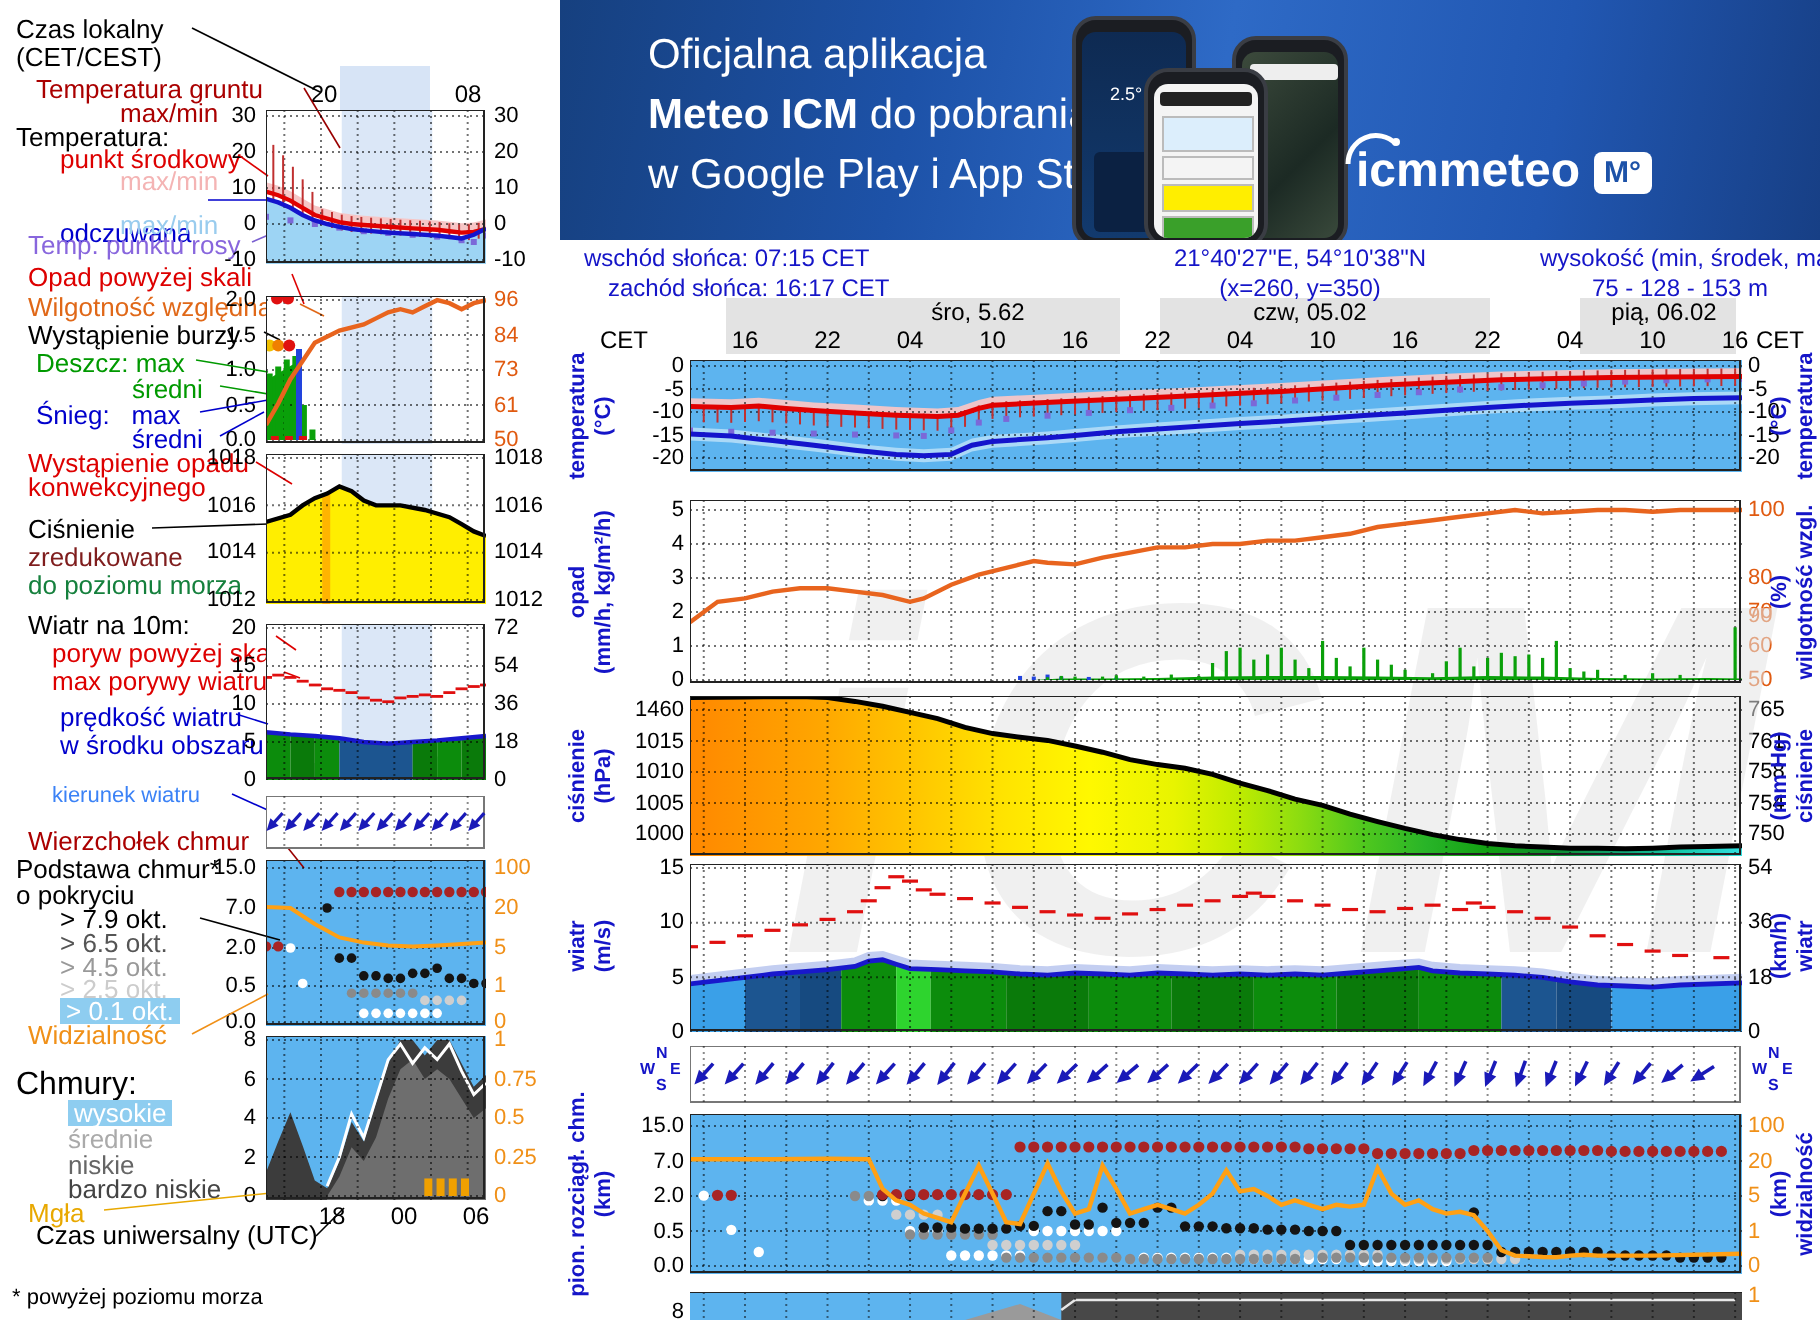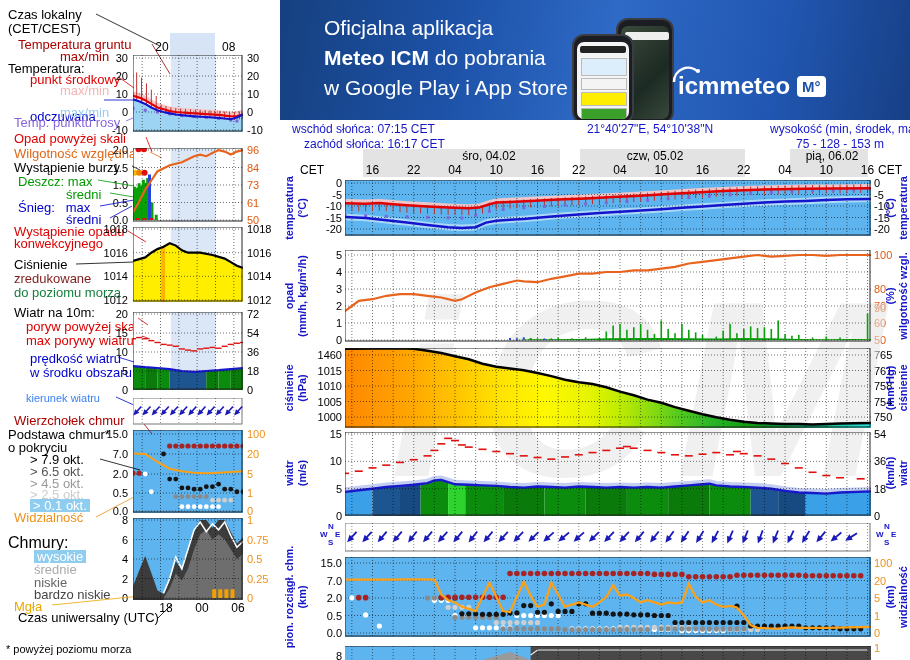--- a/index.html
+++ b/index.html
@@ -31,20 +31,26 @@
 </style>
 </head>
 <body>
 
 <div id="app">
 
   <div id="banner">
     <div class="b1">Oficjalna aplikacja</div>
     <div class="b2"><b>Meteo ICM</b><span> do pobrania</span></div>
     <div class="b3">w Google Play i App Store</div>
+    <div class="phone" style="left:256px;top:8px;width:58px;height:112px;">
+      <div class="screen" style="background:linear-gradient(#0e2a52,#123a6e);">
+        <div style="color:#fff;font-size:9px;margin:26px 0 0 14px;">2.5°</div>
+        <div style="position:absolute;left:6px;top:60px;width:44px;height:40px;background:#0b2142;border-radius:3px;"></div>
+      </div>
+    </div>
     <div class="phone" style="left:336px;top:18px;width:54px;height:102px;">
       <div class="screen" style="background:linear-gradient(135deg,#3c4a3c,#1c2a24 60%,#39493b);">
         <div style="position:absolute;left:4px;top:6px;width:44px;height:8px;background:#eee;border-radius:2px;"></div>
       </div>
     </div>
     <div class="phone" style="left:292px;top:34px;width:58px;height:86px;">
       <div class="screen" style="background:#f4f4f4;">
         <div style="position:absolute;left:3px;top:4px;width:46px;height:7px;background:#222;border-radius:2px;"></div>
         <div style="position:absolute;left:4px;top:16px;width:44px;height:16px;border:1px solid #bbb;background:#dceefc;"></div>
         <div style="position:absolute;left:4px;top:36px;width:44px;height:10px;border:1px solid #bbb;"></div>
@@ -56,32 +62,33 @@
       <svg width="30" height="26" style="position:absolute;left:-6px;top:-14px;">
         <path d="M2,24 A 14 14 0 0 1 26 14" stroke="#fff" stroke-width="2.5" fill="none"></path>
         <circle cx="26" cy="13" r="2" fill="#fff"></circle>
       </svg><span>icmmeteo</span><span class="badge">M°</span>
     </div>
   </div>
 
   <div class="lab" style="left:292px;top:123px;color:#1515c8;">wschód słońca: 07:15 CET</div>
   <div class="lab" style="left:304px;top:138px;color:#1515c8;">zachód słońca: 16:17 CET</div>
   <div class="lab" style="left:530px;top:123px;width:240px;text-align:center;color:#1515c8;">21°40'27"E, 54°10'38"N</div>
+  <div class="lab" style="left:530px;top:138px;width:240px;text-align:center;color:#1515c8;">(x=260, y=350)</div>
   <div class="lab" style="left:770px;top:123px;width:140px;text-align:center;color:#1515c8;">wysokość (min, środek, max)</div>
   <div class="lab" style="left:770px;top:138px;width:140px;text-align:center;color:#1515c8;">75 - 128 - 153 m</div>
 
   <div id="wm">iCM</div>
 
   <div class="lab" style="left:18px;top:612px;font-size:13px;">Czas uniwersalny (UTC)</div>
   <div class="lab" style="left:6px;top:643px;font-size:11px;">* powyżej poziomu morza</div>
 
 <div class="abs" style="left: 363px; top: 149px; width: 197px; height: 28px; background: rgb(227, 227, 227);"></div>
     <div class="abs" style="left: 580px; top: 149px; width: 165px; height: 28px; background: rgb(227, 227, 227);"></div>
     <div class="abs" style="left: 790px; top: 149px; width: 78px; height: 28px; background: rgb(227, 227, 227);"></div>
-    <div class="abs" style="left: 429px; top: 149px; width: 120px; text-align: center; font-size: 12px;">śro, 04.02</div>
+    <div class="abs" style="left: 429px; top: 149px; width: 120px; text-align: center; font-size: 12px;">śro, 5.62</div>
     <div class="abs" style="left: 595px; top: 149px; width: 120px; text-align: center; font-size: 12px;">czw, 05.02</div>
     <div class="abs" style="left: 772px; top: 149px; width: 120px; text-align: center; font-size: 12px;">pią, 06.02</div>
     <div class="abs" style="left: 360.503px; top: 163px; width: 24px; text-align: center; font-size: 12px;">16</div>
     <div class="abs" style="left: 401.758px; top: 163px; width: 24px; text-align: center; font-size: 12px;">22</div>
     <div class="abs" style="left: 443.013px; top: 163px; width: 24px; text-align: center; font-size: 12px;">04</div>
     <div class="abs" style="left: 484.268px; top: 163px; width: 24px; text-align: center; font-size: 12px;">10</div>
     <div class="abs" style="left: 525.523px; top: 163px; width: 24px; text-align: center; font-size: 12px;">16</div>
     <div class="abs" style="left: 566.778px; top: 163px; width: 24px; text-align: center; font-size: 12px;">22</div>
     <div class="abs" style="left: 608.033px; top: 163px; width: 24px; text-align: center; font-size: 12px;">04</div>
     <div class="abs" style="left: 649.288px; top: 163px; width: 24px; text-align: center; font-size: 12px;">10</div>
@@ -1093,21 +1100,21 @@
       <line x1="118" y1="357" x2="134" y2="362" stroke="#00c" stroke-width="0.8"></line>
       <line x1="116" y1="397" x2="136" y2="406" stroke="#00c" stroke-width="0.8"></line>
       <line x1="140" y1="419" x2="152" y2="434" stroke="#900" stroke-width="0.8"></line>
       <line x1="100" y1="459" x2="140" y2="470" stroke="#000" stroke-width="0.8"></line>
       <line x1="96" y1="517" x2="134" y2="497" stroke="#f09018" stroke-width="0.8"></line>
       <line x1="52" y1="605" x2="150" y2="595" stroke="#e8a800" stroke-width="0.8"></line>
       <line x1="158" y1="618" x2="172" y2="604" stroke="#000" stroke-width="0.8"></line>
     </svg>
     <div class="abs" style="left: 150px; top: 40px; width: 24px; text-align: center; font-size: 12px;">20</div>
     <div class="abs" style="left: 186px; top: 40px; width: 24px; text-align: center; font-size: 12px;">02</div>
-    <div class="abs" style="left: 222px; top: 40px; width: 24px; text-align: left; font-size: 12px;">08</div>
+    <div class="abs" style="left: 222px; top: 40px; width: 24px; text-align: center; font-size: 12px;">08</div>
     <div class="abs" style="left: 170px; top: 33px; width: 45px; height: 22px; background: rgb(215, 228, 246); z-index: 0;"></div>
     <div class="abs" style="left: 133px; top: 55px; width: 110px; height: 77px; background: rgb(255, 255, 255); z-index: 1;"></div>
     <svg width="110" height="77" style="left: 133px; top: 55px;">
       <rect x="37.888888888888886" y="0" width="45.22222222222222" height="77" fill="#d7e4f6" opacity="0.9"></rect>
       <path d="M0.0,44.4 L6.1,46.2 L12.2,48.9 L18.3,52.5 L24.4,55.2 L30.6,57.0 L36.7,58.4 L42.8,59.5 L48.9,60.2 L61.1,61.3 L73.3,62.0 L85.6,62.8 L91.7,63.5 L97.8,64.2 L103.9,62.4 L110.0,59.2 L110,77 L0,77 Z" fill="#9dd4f4"></path>
       <path d="M0.0,36.1 L6.1,37.9 L12.2,40.6 L18.3,44.2 L24.4,47.8 L30.6,49.6 L36.7,51.4 L42.8,52.3 L48.9,52.9 L61.1,53.8 L73.3,54.5 L85.6,55.2 L91.7,55.9 L97.8,56.6 L103.9,56.3 L110.0,54.8 L110.0,58.8 L103.9,60.2 L97.8,60.6 L91.7,59.9 L85.6,59.2 L73.3,58.4 L61.1,57.7 L48.9,56.8 L42.8,56.3 L36.7,55.4 L30.6,53.6 L24.4,51.8 L18.3,48.2 L12.2,44.6 L6.1,41.9 L0.0,40.1 Z" fill="#f6c6c6"></path>
       <line x1="9.166666666666666" y1="0" x2="9.166666666666666" y2="77" stroke="#000" stroke-dasharray="1,2" stroke-width="1" opacity="0.55"></line>
       <line x1="27.5" y1="0" x2="27.5" y2="77" stroke="#000" stroke-dasharray="1,2" stroke-width="1" opacity="0.55"></line>
       <line x1="45.833333333333336" y1="0" x2="45.833333333333336" y2="77" stroke="#000" stroke-dasharray="1,2" stroke-width="1" opacity="0.55"></line>
       <line x1="64.16666666666667" y1="0" x2="64.16666666666667" y2="77" stroke="#000" stroke-dasharray="1,2" stroke-width="1" opacity="0.55"></line>

